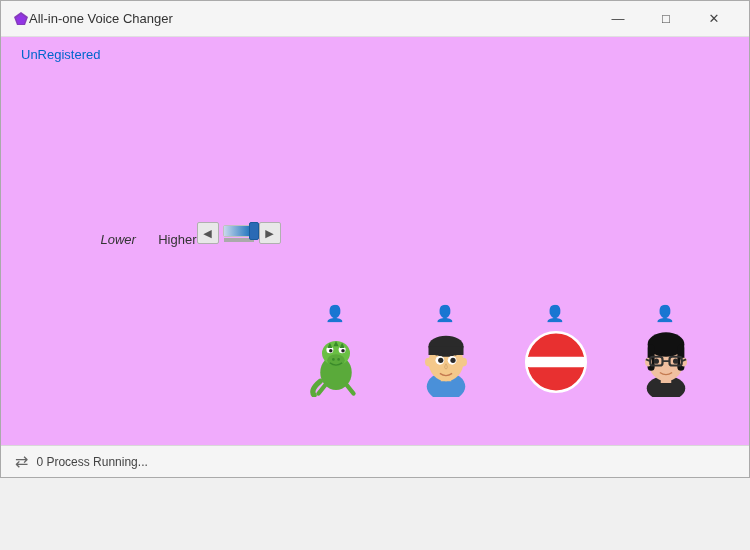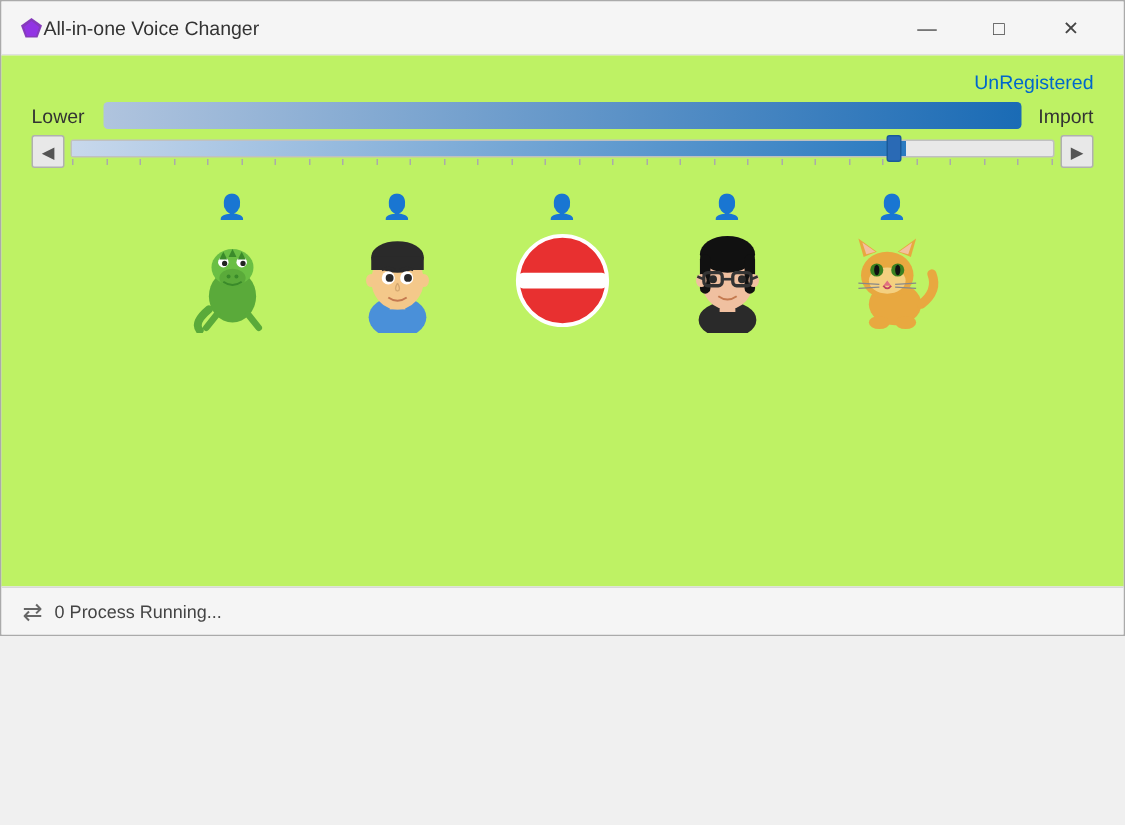--- a/index.html
+++ b/index.html
@@ -8,21 +8,21 @@
       height: 550px;
       background: #f0f0f0;
       font-family: 'Segoe UI', Arial, sans-serif;
       font-size: 13px;
       color: #222;
       overflow: hidden;
     }
 
     .window {
       width: 750px;
-      height: 424px;
+      height: 478px;
       background: #f5f5f5;
       border: 1px solid #aaa;
       display: flex;
       flex-direction: column;
       justify-content: flex-end;
     }
 
     
     .title-bar {
       height: 36px;
@@ -79,22 +79,22 @@
 
     .menu-item.featured {
       color: #333;
     }
 
     
     .content {
       flex: 1;
       padding: 10px 20px 10px 20px;
       display: flex;
-      flex-direction: column;
-      background: #bef264;
+      flex-direction: row;
+      background: #f0abfc;
     }
 
     
     .unregistered {
       text-align: right;
       color: #0066cc;
       font-size: 13px;
       margin-bottom: 6px;
       cursor: pointer;
     }
@@ -104,20 +104,21 @@
       display: flex;
       align-items: center;
       margin-bottom: 4px;
     }
 
     .slider-label-lower {
       font-size: 13px;
       color: #333;
       width: 48px;
       flex-shrink: 0;
+      font-style: italic;
     }
 
     .slider-label-higher {
       font-size: 13px;
       color: #333;
       width: 48px;
       flex-shrink: 0;
       text-align: right;
     }
 
@@ -330,21 +331,21 @@
 
   <div class="content">
 
     <div class="unregistered">UnRegistered</div>
 
     <div class="slider-section">
       <span class="slider-label-lower">Lower</span>
       <div class="slider-track-wrapper">
         <div class="slider-track"></div>
       </div>
-      <span class="slider-label-higher">Import</span>
+      <span class="slider-label-higher">Higher</span>
     </div>
 
     <div class="slider-row">
       <div class="slider-arrow">◀</div>
       <div class="slider-ticks-wrapper">
         <div class="slider-bg">
           <div class="slider-fill"></div>
         </div>
         <div class="slider-thumb"></div>
         <div class="ticks-row">

